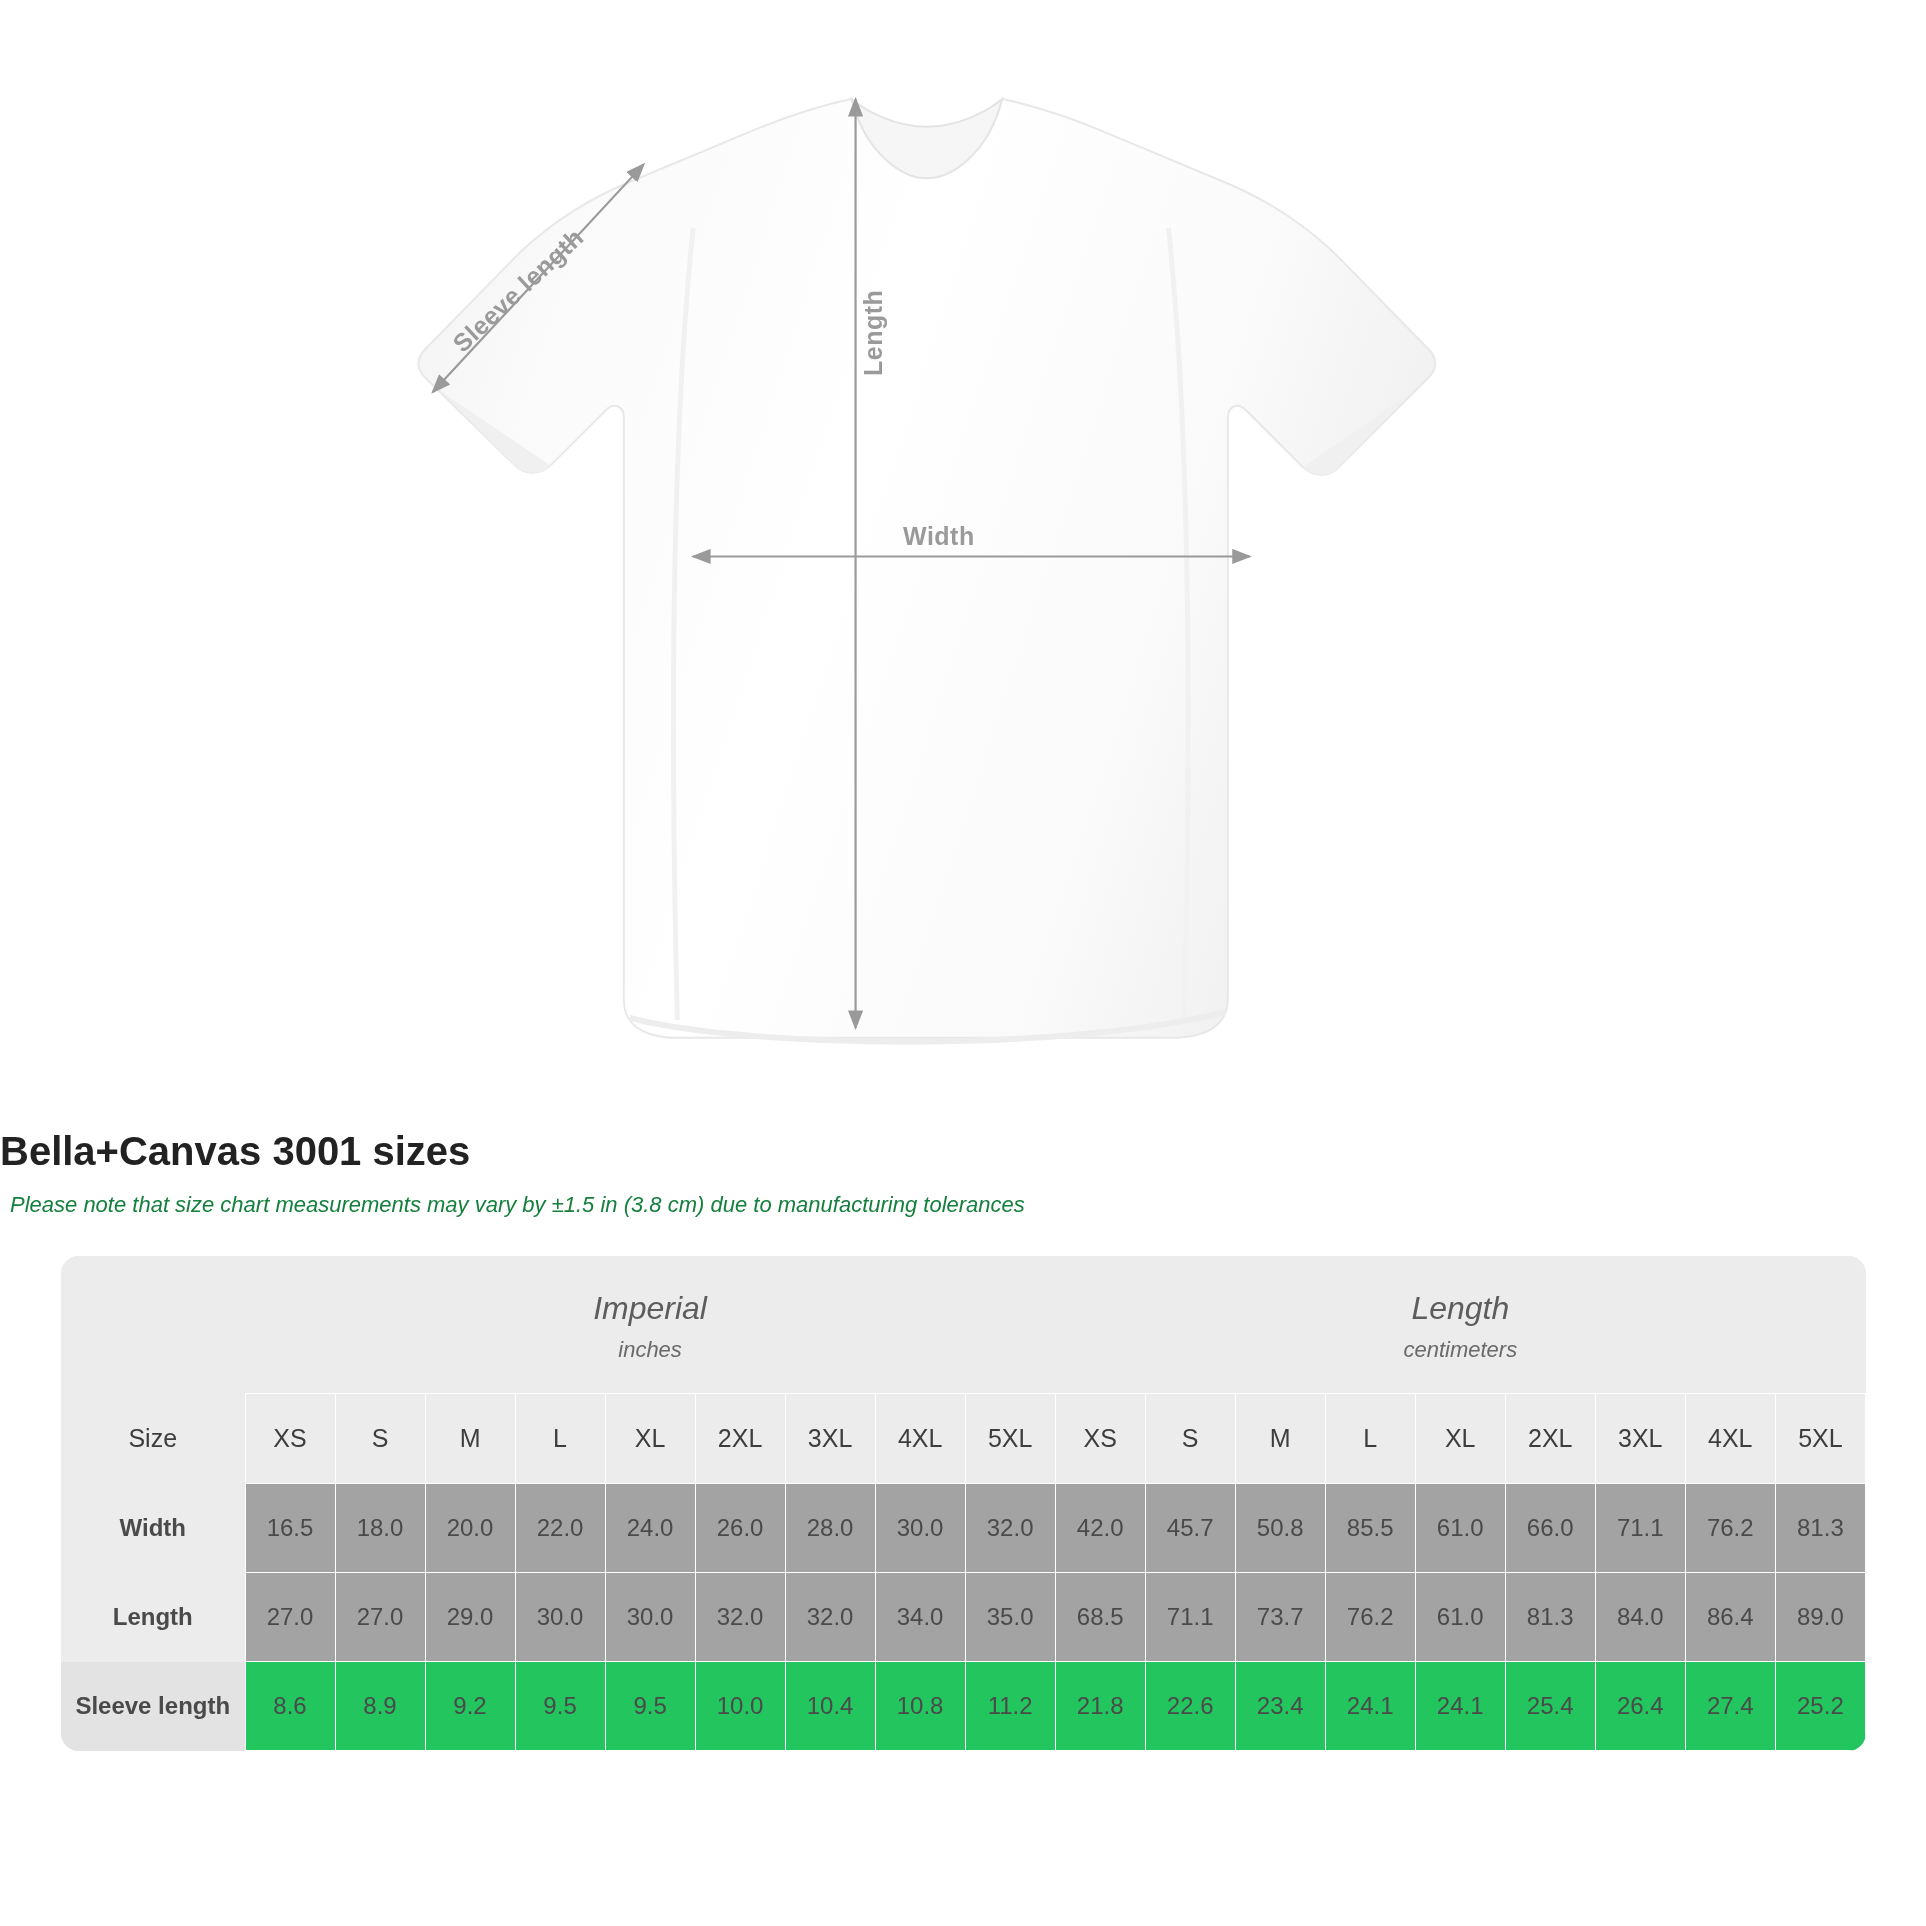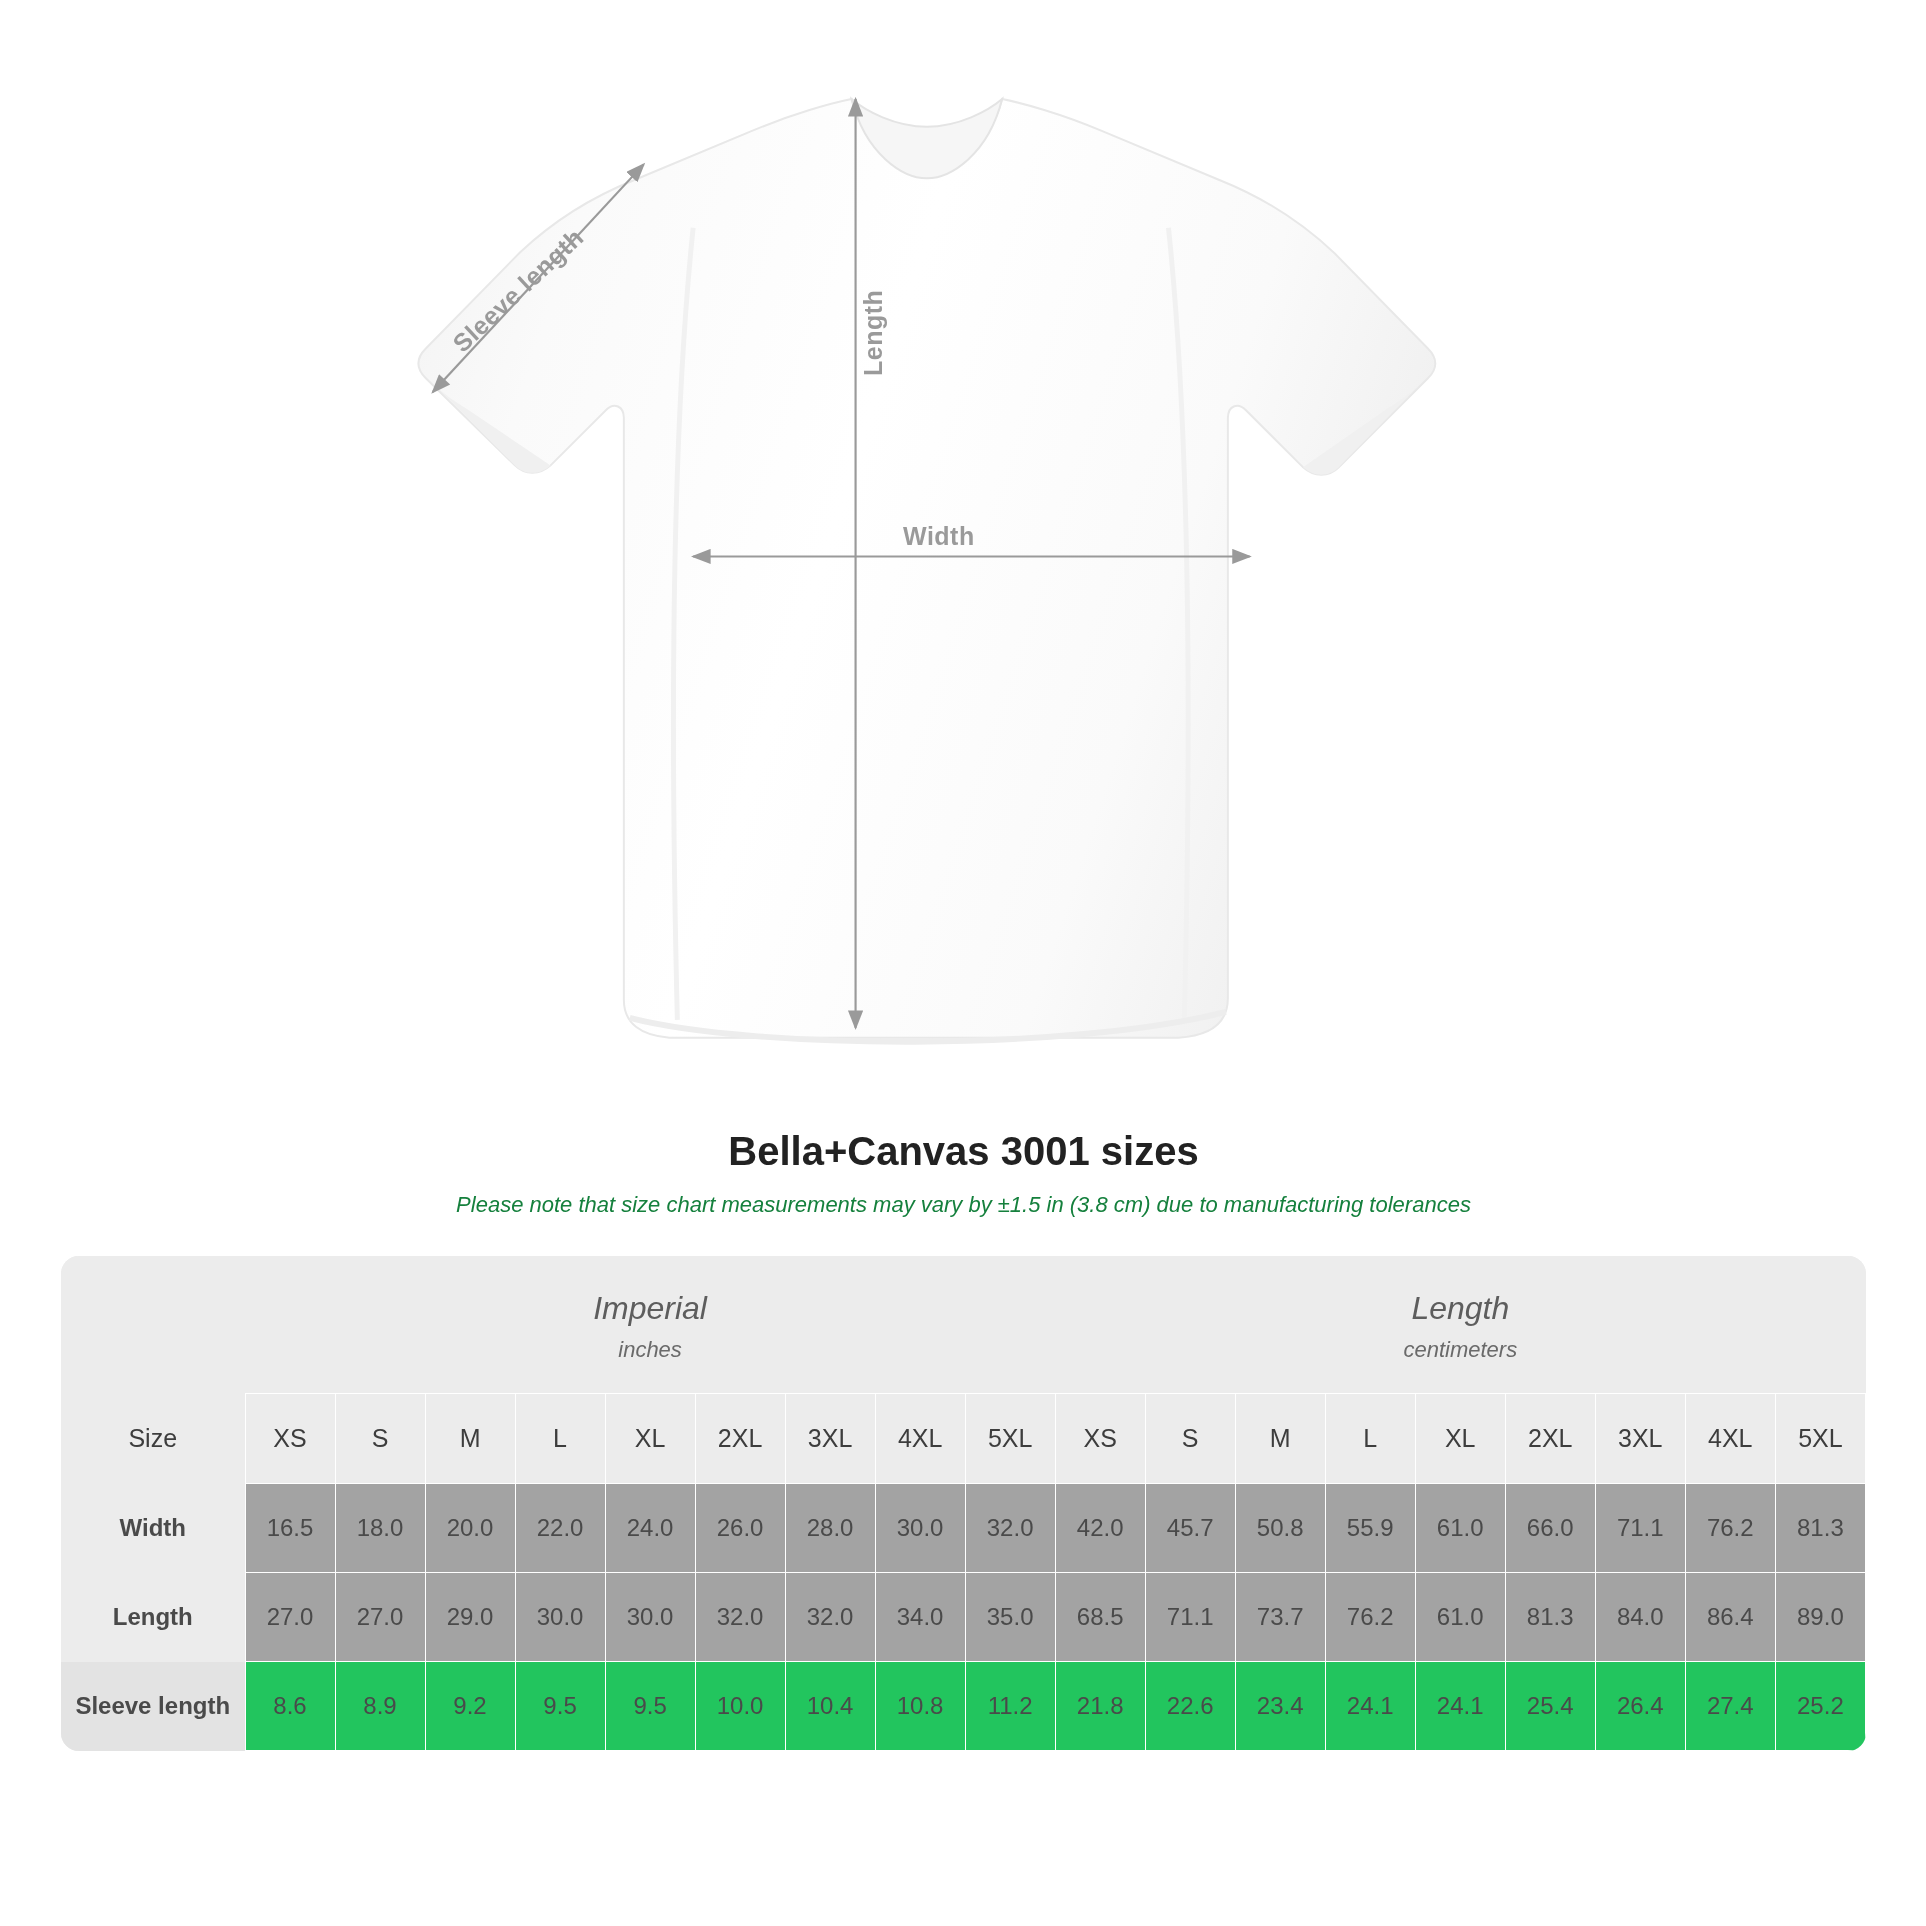--- a/index.html
+++ b/index.html
@@ -54,21 +54,20 @@
   }
   .dim-label.sleeve-label {
     left: 447px;
     top: 337px;
     transform: rotate(-43deg);
     transform-origin: left top;
   }
 
   
   .title-block {
-    text-align: center;
     margin-top: 20px;
   }
   .chart-title {
     font-size: 40px;
     font-weight: bold;
     color: #222222;
     margin: 0 0 18px 0;
   }
   .chart-note {
     font-size: 22px;
@@ -279,21 +278,21 @@
           <td>20.0</td>
           <td>22.0</td>
           <td>24.0</td>
           <td>26.0</td>
           <td>28.0</td>
           <td>30.0</td>
           <td>32.0</td>
           <td>42.0</td>
           <td>45.7</td>
           <td>50.8</td>
-          <td>55.9</td>
+          <td>85.5</td>
           <td>61.0</td>
           <td>66.0</td>
           <td>71.1</td>
           <td>76.2</td>
           <td>81.3</td>
         </tr>
 
         <tr class="data-row">
           <td class="rowlabel">Length</td>
           <td>27.0</td>

